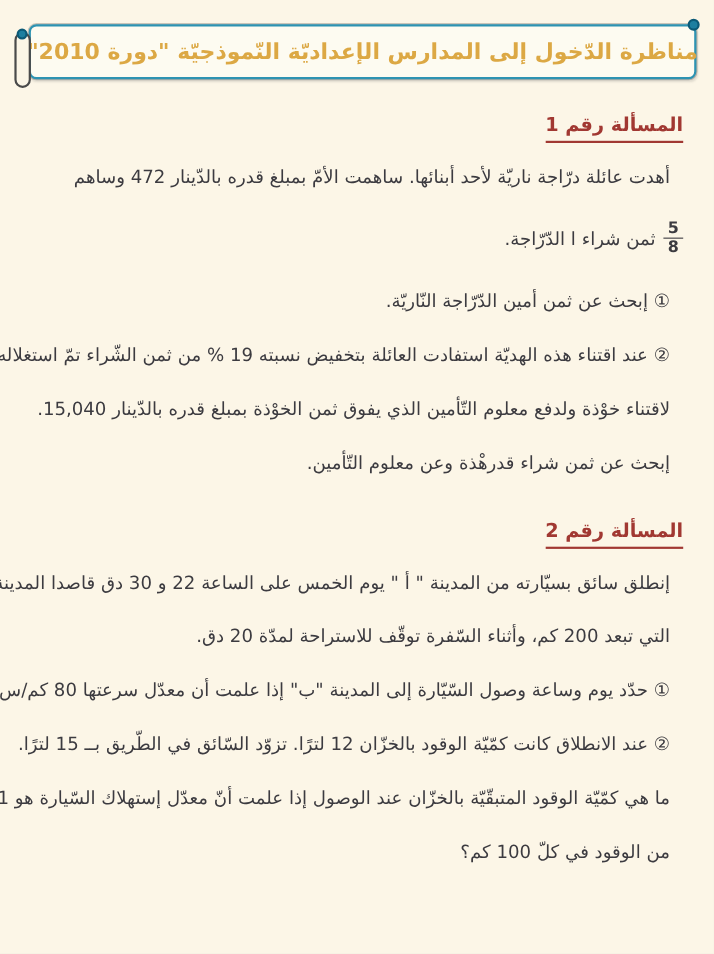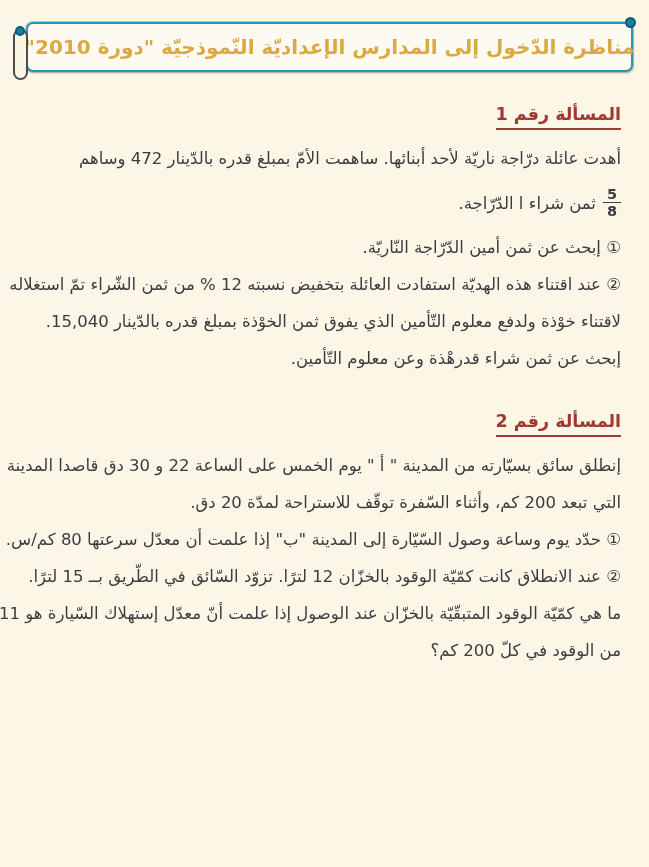--- a/index.html
+++ b/index.html
@@ -95,21 +95,21 @@
     display: inline-block;
     color: #a13832;
     font-weight: bold;
     font-size: 17.5px;
     border-bottom: 2px solid #a13832;
     padding-bottom: 2px;
   }
   .line {
     line-height: 37px;
     white-space: nowrap;
-    margin: 0;
+    margin: 12px;
   }
   .frac-line {
     height: 52px;
     display: flex;
     align-items: center;
     justify-content: flex-start; 
     gap: 7px;
     white-space: nowrap;
   }
   .frac {
@@ -154,36 +154,36 @@
     <div class="frac-line">
       <span class="frac">
         <span class="num">5</span>
         <span class="den">8</span>
       </span>
       <span>ثمن شراء ا الدّرّاجة.</span>
     </div>
 
     <p class="line">① إبحث عن ثمن أمين الدّرّاجة النّاريّة.</p>
 
-    <p class="line">② عند اقتناء هذه الهديّة استفادت العائلة بتخفيض نسبته 12 % من ثمن الشّراء تمّ استغلاله</p>
+    <p class="line">② عند اقتناء هذه الهديّة استفادت العائلة بتخفيض نسبته 19 % من ثمن الشّراء تمّ استغلاله</p>
 
     <p class="line">لاقتناء خوْذة ولدفع معلوم التّأمين الذي يفوق ثمن الخوْذة بمبلغ قدره بالدّينار 15,040.</p>
 
     <p class="line">إبحث عن ثمن شراء قدرهْذة وعن معلوم التّأمين.</p>
 
     <div class="prob-heading gap-before-p2">
       <span class="hd">المسألة رقم 2</span>
     </div>
 
     <p class="line">إنطلق سائق بسيّارته من المدينة " أ " يوم الخمس على الساعة 22 و 30 دق قاصدا المدينة "ب"</p>
 
     <p class="line">التي تبعد 200 كم، وأثناء السّفرة توقّف للاستراحة لمدّة 20 دق.</p>
 
     <p class="line">① حدّد يوم وساعة وصول السّيّارة إلى المدينة "ب" إذا علمت أن معدّل سرعتها 80 كم/س.</p>
 
     <p class="line">② عند الانطلاق كانت كمّيّة الوقود بالخزّان 12 لترًا. تزوّد السّائق في الطّريق بــ 15 لترًا.</p>
 
     <p class="line">ما هي كمّيّة الوقود المتبقّيّة بالخزّان عند الوصول إذا علمت أنّ معدّل إستهلاك السّيارة هو 11 ل</p>
 
-    <p class="line">من الوقود في كلّ 200 كم؟</p>
+    <p class="line">من الوقود في كلّ 100 كم؟</p>
 
   </div>
 </div>
 
 </body></html>

